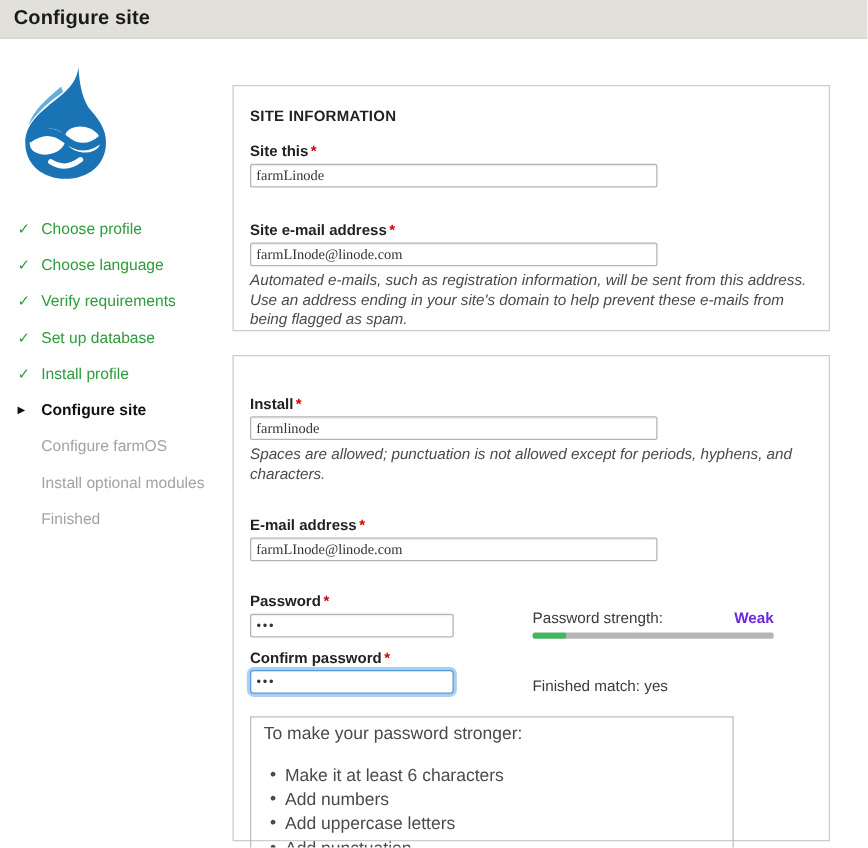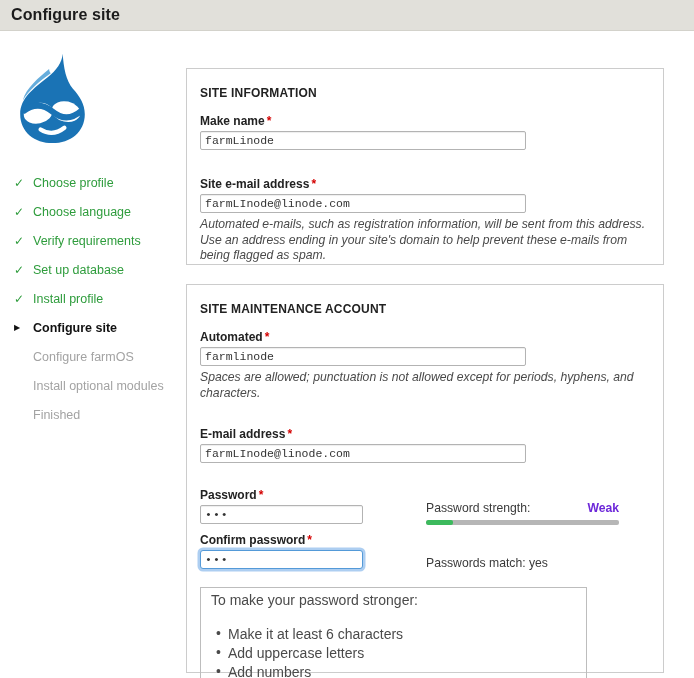--- a/index.html
+++ b/index.html
@@ -36,21 +36,21 @@
     border:1px solid #cccccc; padding:17px 13px;
   }
   #panel-siteinfo { top:68px;  height:197px; }
   #panel-account  { top:284px; height:389px; }
   .legend { font-size:12px; font-weight:700; color:#222; letter-spacing:.2px; }
 
   .form-item .field-label { font-size:12px; font-weight:700; color:#222; margin-bottom:3px; }
   .req { color:#d40000; font-weight:700; margin-left:2px; }
   input.text {
     display:block; width:326px; height:19px; border:1px solid #b3b3b3; border-radius:2px;
-    font-family:Liberation Mono, monospace; font-size:11.5px; color:#333; padding:1px 4px; background:#fff;
+    font-family:Liberation Serif, serif; font-size:11.5px; color:#333; padding:1px 4px; background:#fff;
     box-shadow:inset 0 1px 1px rgba(0,0,0,.07); outline:none;
   }
   input.pw { width:163px; letter-spacing:1px; }
   input.focused {
     border:1px solid #549ad8; border-radius:3px;
     box-shadow:0 0 0 2.5px rgba(105,165,230,.55);
   }
   .description { font-size:12.2px; color:#4a4a4a; line-height:1.28; margin-top:4px; max-width:452px;font-style:italic; }
 
   .mt14 { margin-top:14px; }
@@ -135,40 +135,39 @@
     <span class="step-icon"></span>
     <span class="step-label">Finished</span>
   </div>
 </div>
 
 <div class="panel" id="panel-siteinfo">
   <div class="legend">SITE INFORMATION</div>
 
   <div class="form-item mt14">
     <div class="field-label">
-      <span>Make name</span><span class="req">*</span>
+      <span>Site this</span><span class="req">*</span>
     </div>
     <input class="text" type="text" value="farmLinode" style="">
   </div>
 
   <div class="form-item mt27">
     <div class="field-label">
       <span>Site e-mail address</span><span class="req">*</span>
     </div>
     <input class="text" type="text" value="farmLInode@linode.com" style="">
     <div class="description">Automated e-mails, such as registration information, will be sent from this address. Use an address ending in your site's domain to help prevent these e-mails from being flagged as spam.</div>
   </div>
 </div>
 
 <div class="panel" id="panel-account">
-  <div class="legend">SITE MAINTENANCE ACCOUNT</div>
 
   <div class="form-item mt14">
     <div class="field-label">
-      <span>Automated</span><span class="req">*</span>
+      <span>Install</span><span class="req">*</span>
     </div>
     <input class="text" type="text" value="farmlinode" style="">
     <div class="description">Spaces are allowed; punctuation is not allowed except for periods, hyphens, and characters.</div>
   </div>
 
   <div class="form-item mt26">
     <div class="field-label">
       <span>E-mail address</span><span class="req">*</span>
     </div>
     <input class="text" type="text" value="farmLInode@linode.com" style="">
@@ -190,26 +189,26 @@
       </div>
     </div>
     <div class="pw-right">
       <div class="strength-header">
         <span>Password strength:</span>
         <span class="strength-level">Weak</span>
       </div>
       <div class="strength-bar">
         <div class="strength-fill" style="width:14%"></div>
       </div>
-      <div class="match-text">Passwords match: yes</div>
+      <div class="match-text">Finished match: yes</div>
     </div>
   </div>
 
   <div class="suggestions">
     <div class="title">To make your password stronger:</div>
     <ul>
       <li>Make it at least 6 characters</li>
+      <li>Add numbers</li>
       <li>Add uppercase letters</li>
-      <li>Add numbers</li>
       <li>Add punctuation</li>
     </ul>
   </div>
 </div>
 
 </body></html>

